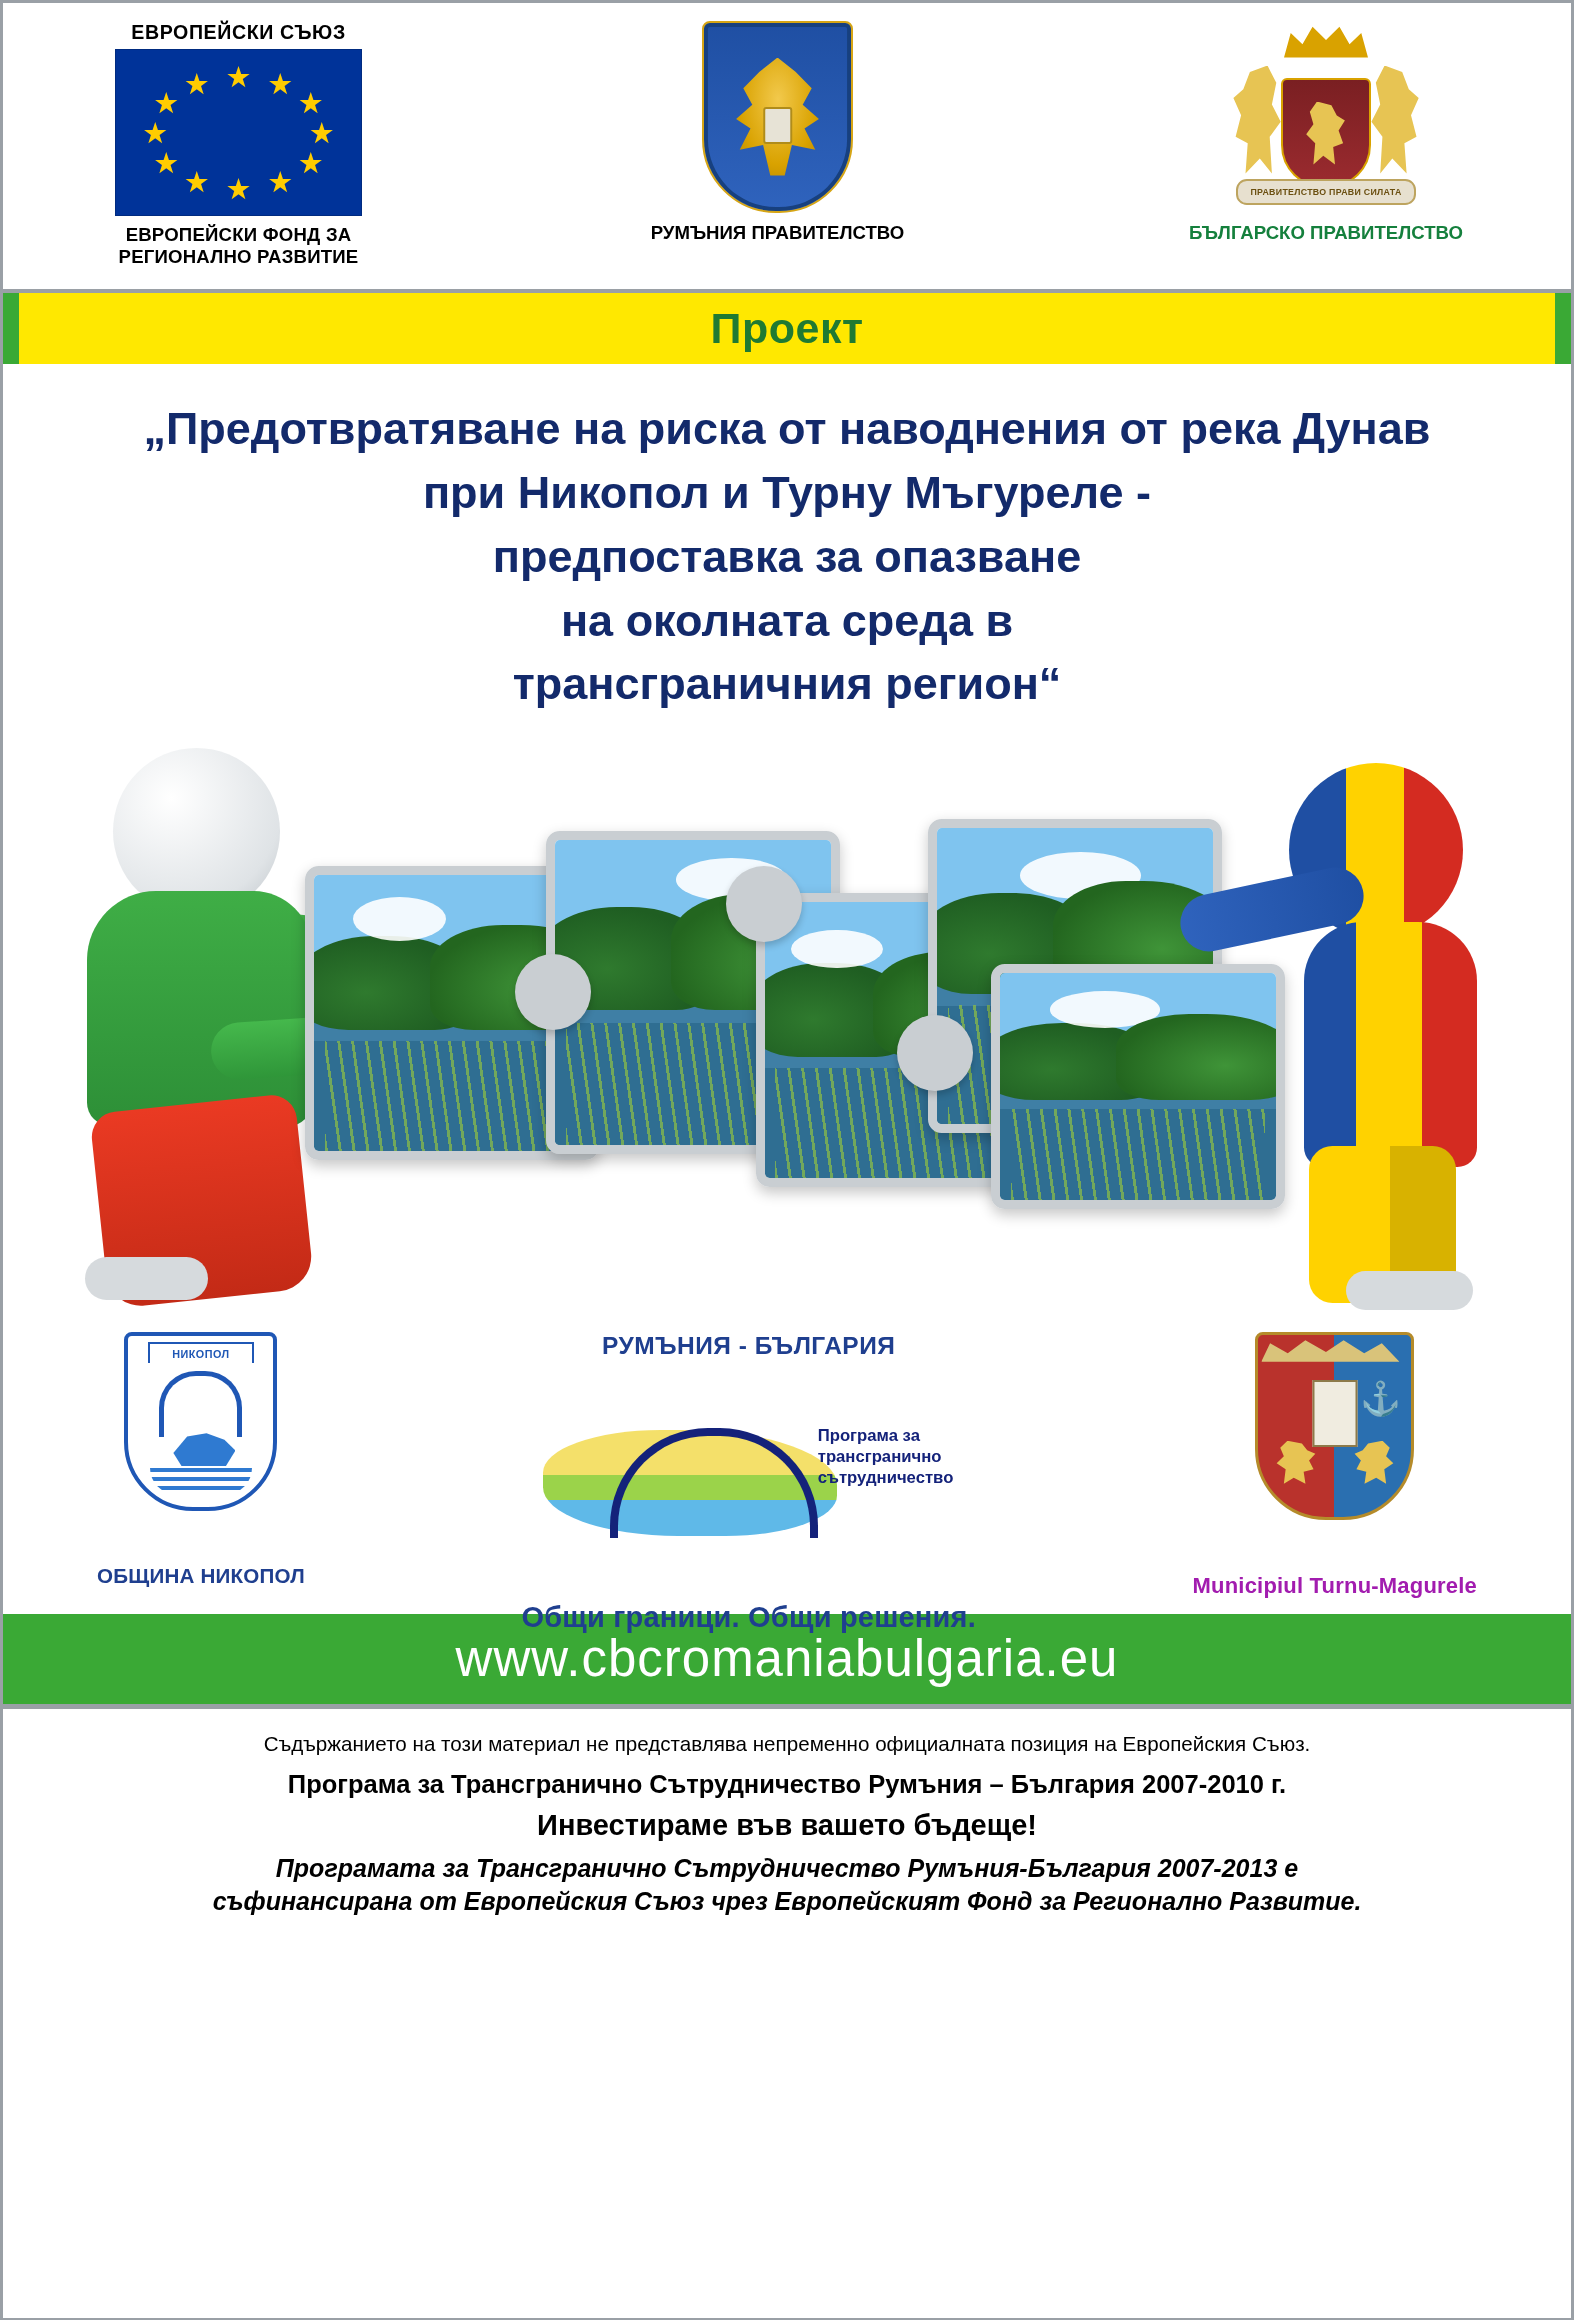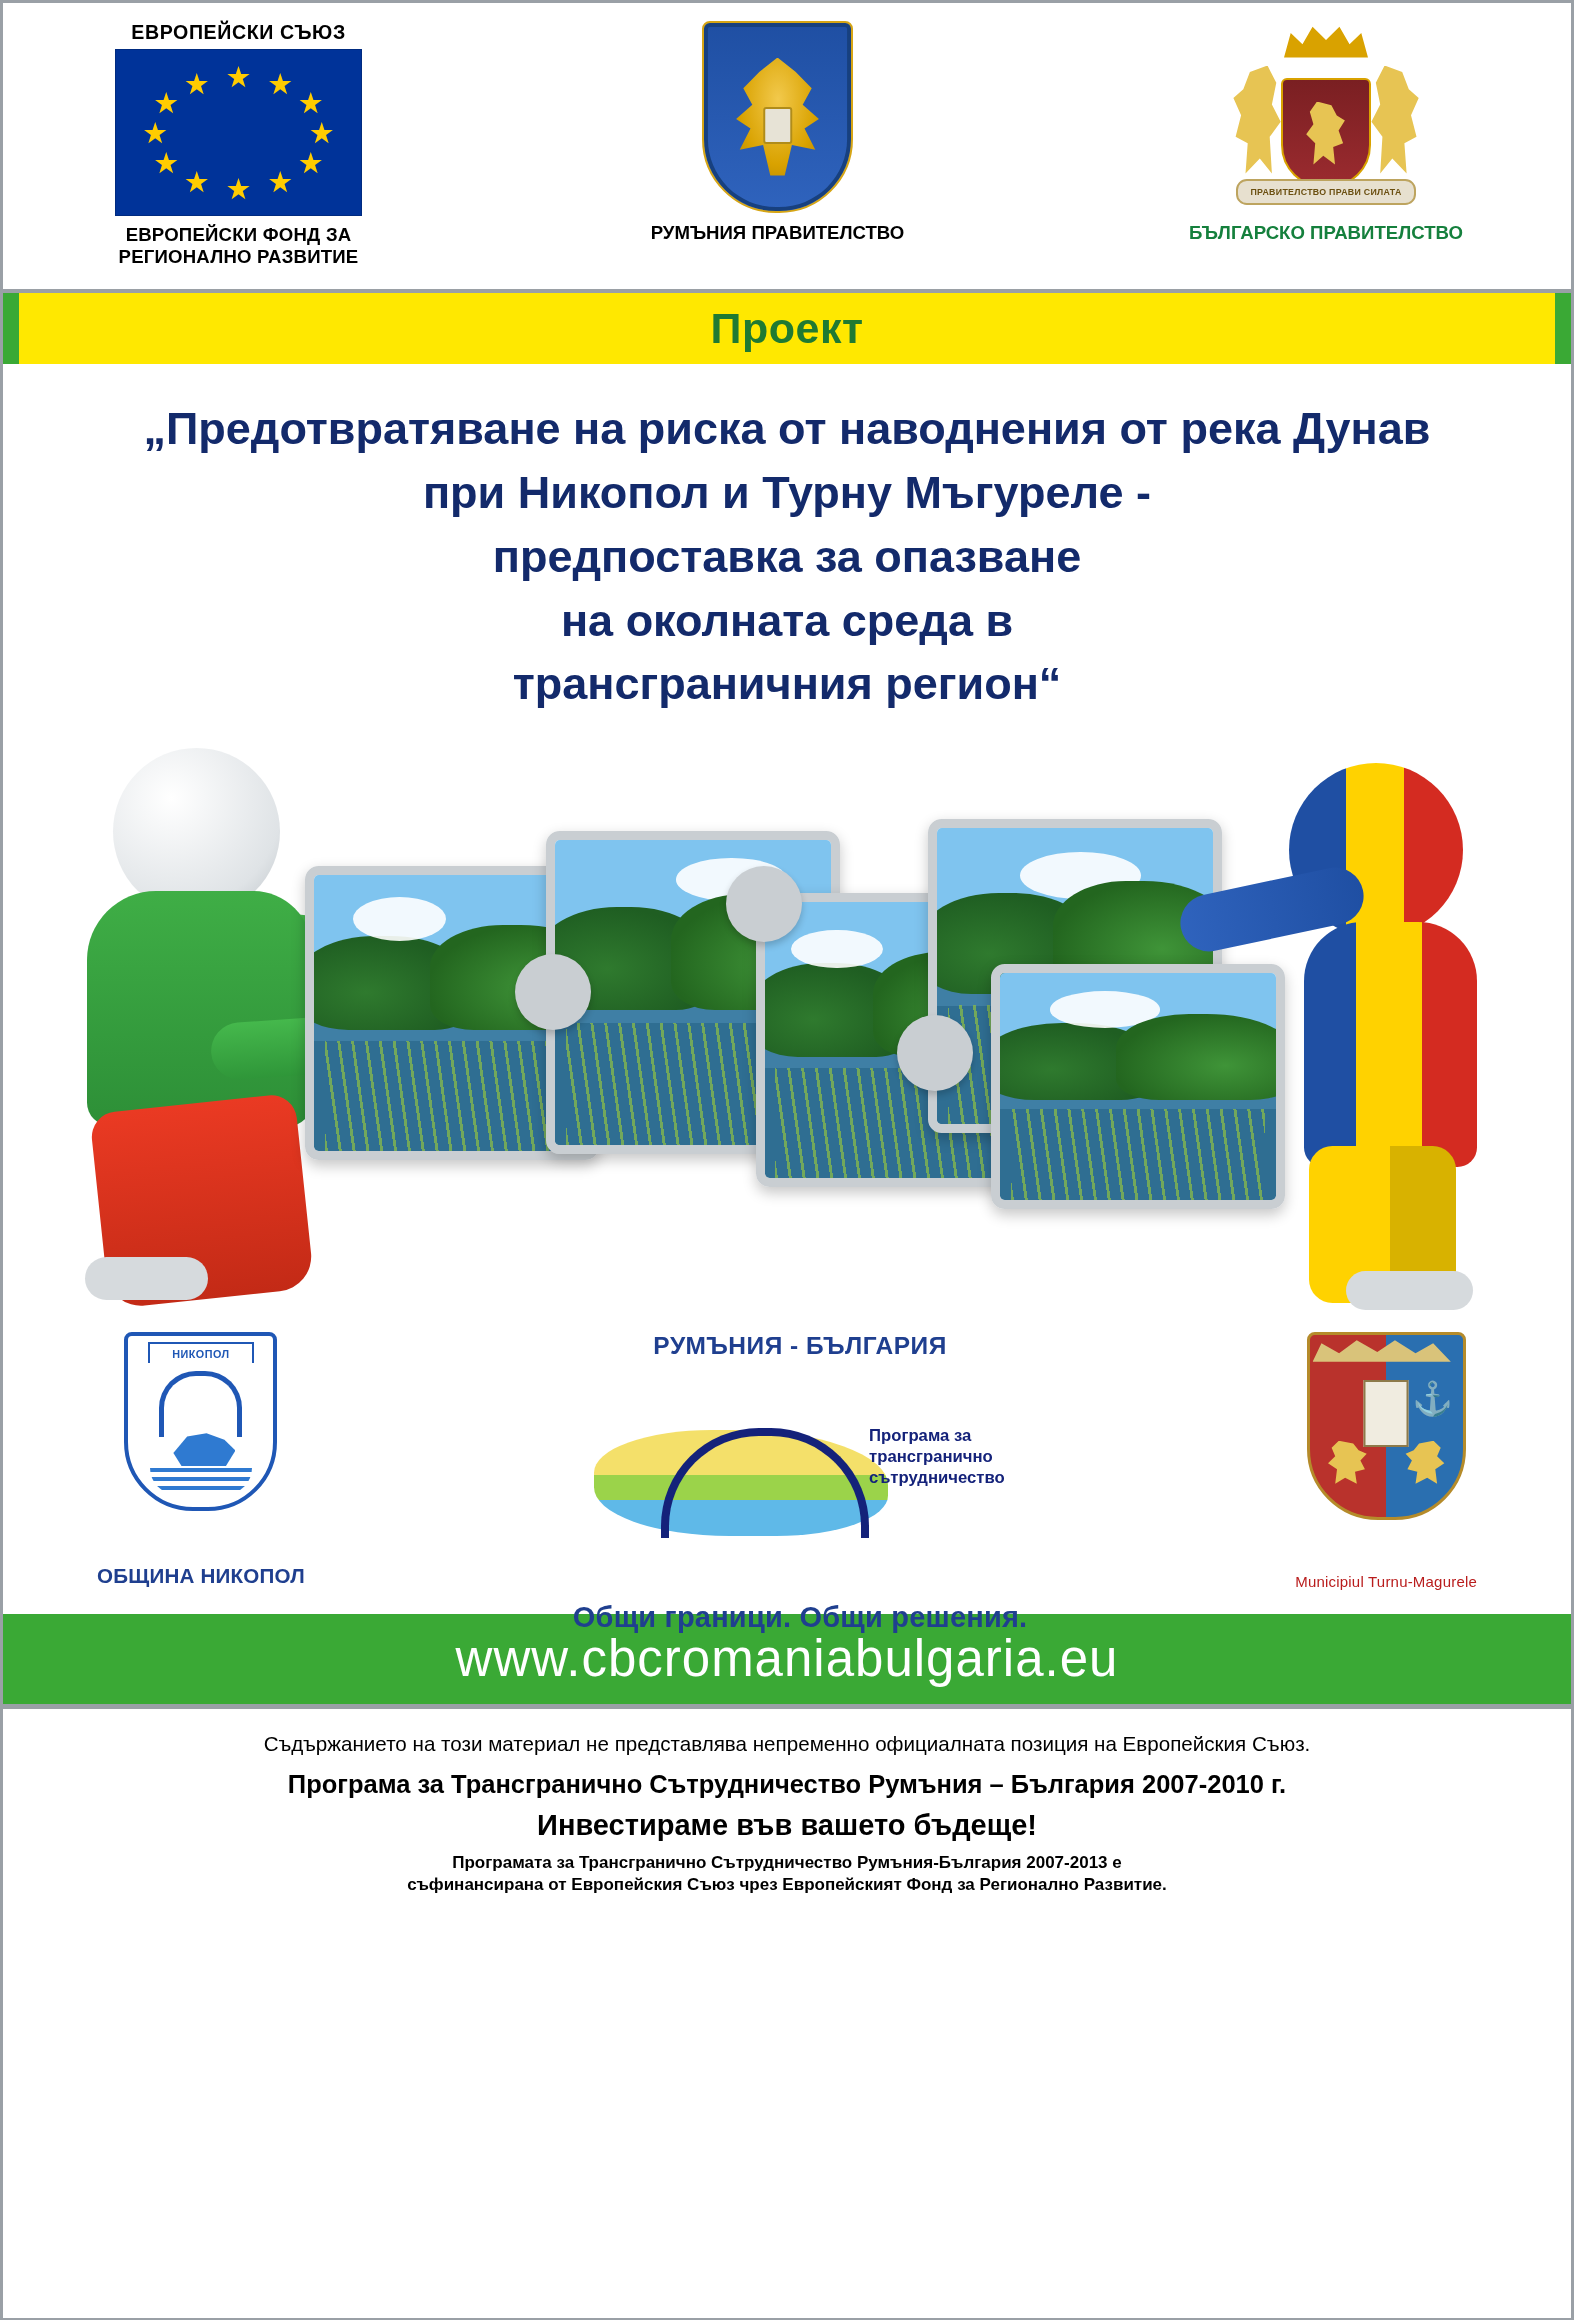--- a/index.html
+++ b/index.html
@@ -258,21 +258,21 @@
   .logos{
     position:relative;
     height:286px;
     display:flex;align-items:flex-start;justify-content:space-between;
     padding:9.8px 94px 0 94px;
     box-sizing:border-box;
   }
   .logo-block{display:flex;flex-direction:column;align-items:center;text-align:center;gap:39px;}
   .logo-caption{font-size:20.6px;font-weight:700;margin-top:13.7px;letter-spacing:0.2px;}
   .logo-caption.blue{color:#1f3f8f;}
-  .logo-caption.brown{color:#b91c1c;font-weight:400;font-size:15px;}
+  .logo-caption.brown{color:#a21caf;font-weight:700;font-size:22px;}
 
   
   .nikopol{
     width:145px;height:171px;position:relative;
     border:4.9px solid #1f57b5;border-radius:7.8px 7.8px 69px 69px;
     background:#fff;
     display:flex;flex-direction:column;align-items:center;
   }
   .nikopol-top{
     margin-top:5.9px;width:102px;height:19.6px;border:2.9px solid #1f57b5;border-bottom:none;
@@ -353,21 +353,21 @@
   .url-rule{height:4.9px;background:#9aa0a6;}
 
   
   .footer{
     padding:23.5px 39px 13.7px 39px;
     text-align:center;
   }
   .f1{font-size:20.6px;margin-bottom:13.7px;}
   .f2{font-size:25.5px;font-weight:700;margin-bottom:9.8px;}
   .f3{font-size:29px;font-weight:700;margin-bottom:9.8px;}
-  .f4{font-size:17px;font-weight:700;line-height:1.34;}
+  .f4{font-size:25px;font-weight:700;line-height:1.34;font-style:italic;}
 </style>
 </head>
 <body>
 
 <div class="poster">
 
   <div class="header">
 
     <div class="hdr-block hdr-eu">
       <div class="hdr-top-label">ЕВРОПЕЙСКИ СЪЮЗ</div>

